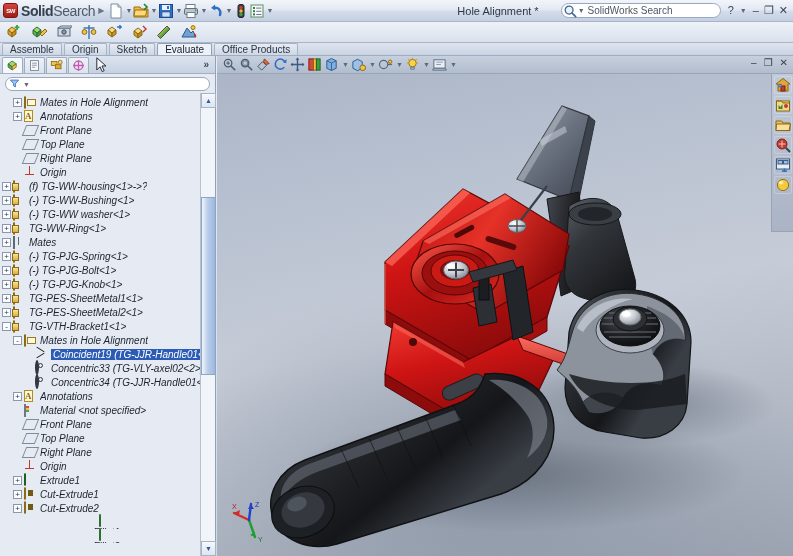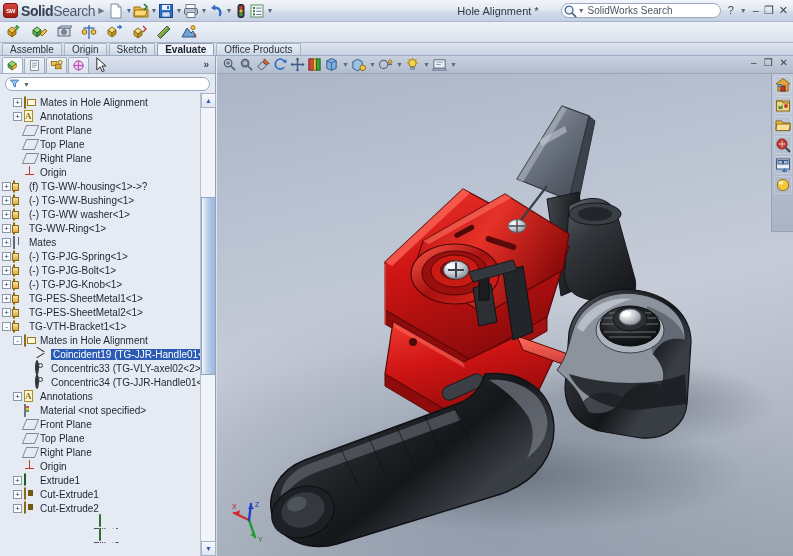--- a/index.html
+++ b/index.html
@@ -67,21 +67,21 @@
     background:linear-gradient(#dfe5ef,#c9d3e2);
     display:flex; align-items:flex-end; padding-left:2px;
     border-bottom:1px solid #9fadc2;
   }
   .ctab{
     height:12px; padding:0 7px; font-size:10px; color:#2c3540;
     background:linear-gradient(#e7ecf4,#cdd7e6);
     border:1px solid #a7b4c6; border-bottom:none; margin-right:2px;
     border-radius:2px 2px 0 0; display:flex; align-items:center; line-height:1;
   }
-  .ctab.active{ background:#eef2f8; border-color:#8fa0b7; color:#16202b; font-weight:bold; }
+  .ctab.active{ background:#eef2f8; border-color:#8fa0b7; color:#16202b; font-weight:normal; }
 
   
   .leftpanel{
     position:absolute; left:0; top:56px; width:216px; height:500px;
     background:#e6ebf3; border-right:1px solid #93a1b6;
   }
   .mgr-tabs{
     height:18px; background:linear-gradient(#dde4ef,#c6d1e1);
     display:flex; align-items:center; padding-left:2px; gap:1px;
     border-bottom:1px solid #a3b0c3; position:relative;
@@ -105,21 +105,21 @@
   }
   .trow{ height:14px; display:flex; align-items:center; white-space:nowrap;
          font-size:10px; color:#1d2430; padding-left:2px; }
   .plus{
     width:9px; height:9px; border:1px solid #8b98ab; background:#fafcff;
     font-size:8px; line-height:7px; text-align:center; color:#2e3744;
     margin-right:2px; flex:none; font-family:"Liberation Sans",sans-serif;
   }
   .noplus{ width:9px; margin-right:2px; flex:none; }
   .ticon{ width:13px; height:12px; margin-right:3px; flex:none; position:relative; }
-  .tlabel{ overflow:hidden; text-overflow:clip; }
+  .tlabel{ overflow:hidden; text-overflow:clip;font-style:italic; }
   .trow.sel .tlabel{ background:#2b5bb5; color:#fff; padding:0 2px; }
 
   
   .i-mate{ background:linear-gradient(135deg,#f5d36b,#d9a22c); border:1px solid #8a6a12;
            border-radius:1px; width:12px; height:10px; position:relative; top:1px; }
   .i-mate:after{ content:""; position:absolute; left:2px; top:2px; width:7px; height:5px;
            background:#fff8dc; border:1px solid #9b7b1f; }
   .i-anno{ width:11px; height:11px; background:#fff7d6; border:1px solid #b08d20;
            color:#8a6a12; font-size:9px; font-weight:bold; text-align:center; line-height:10px;
            font-family:"Liberation Serif",serif; }

